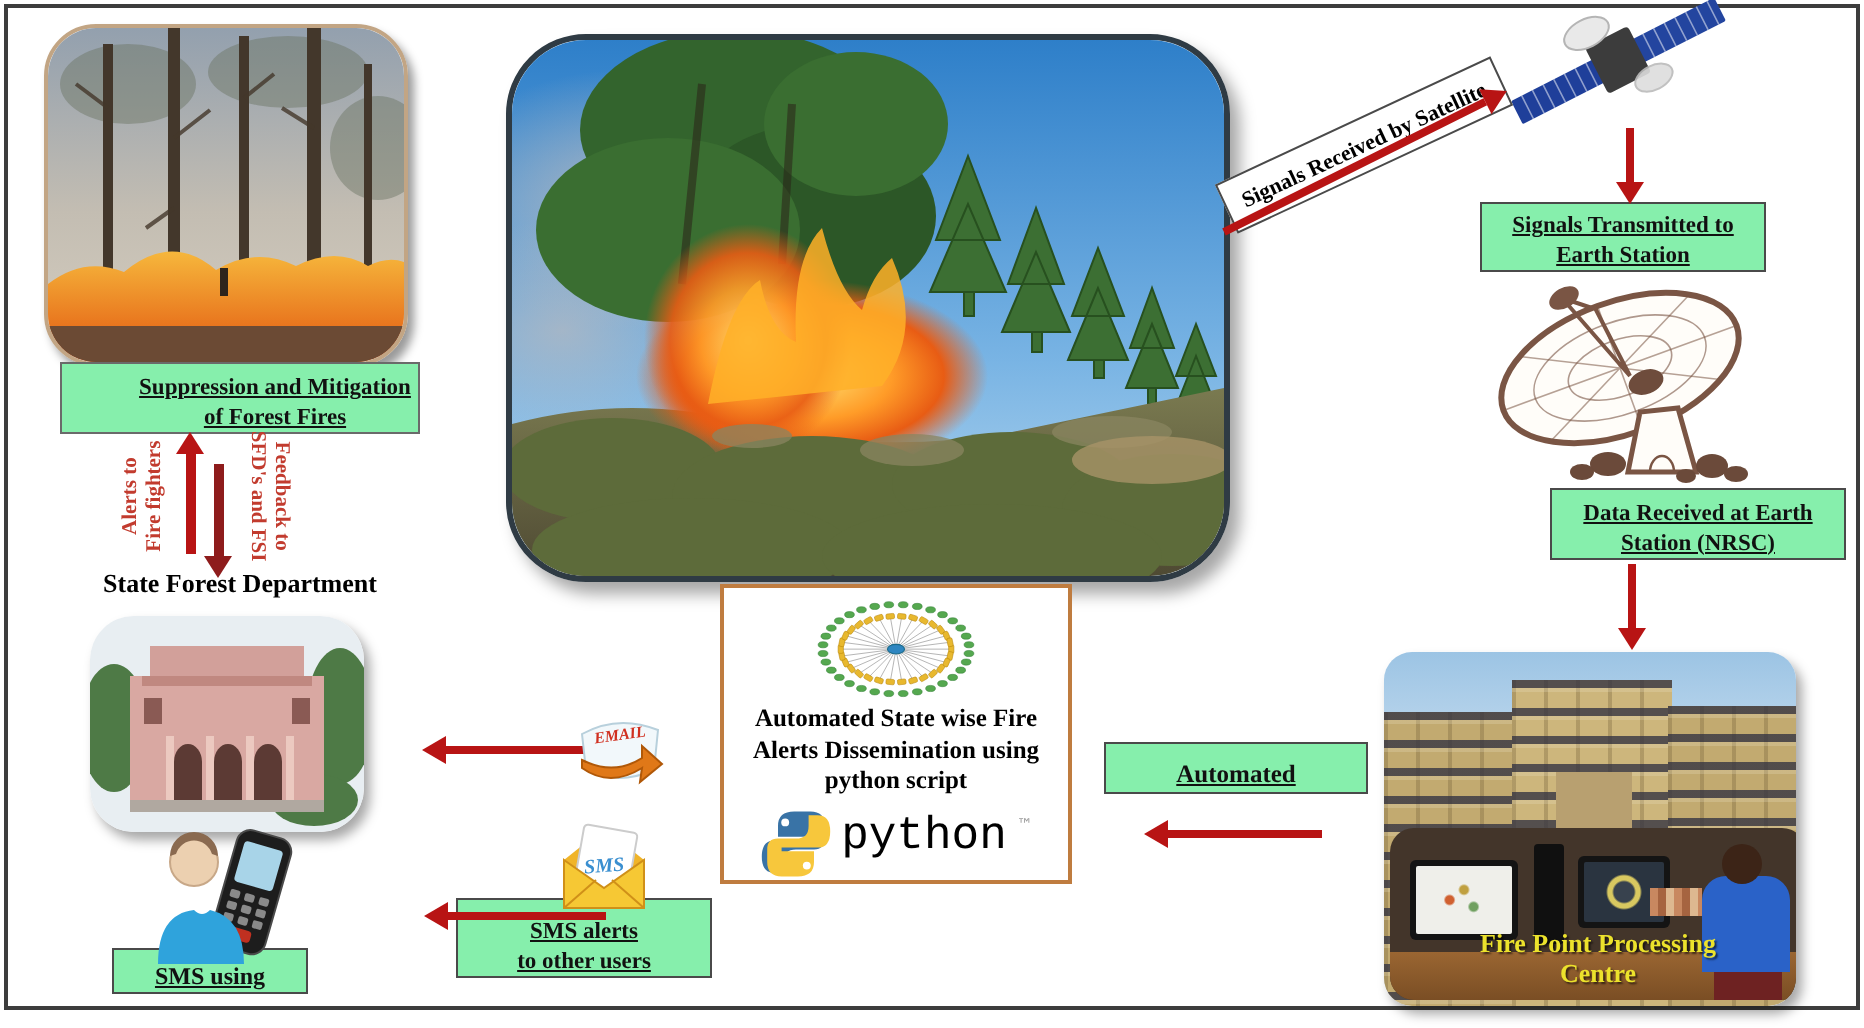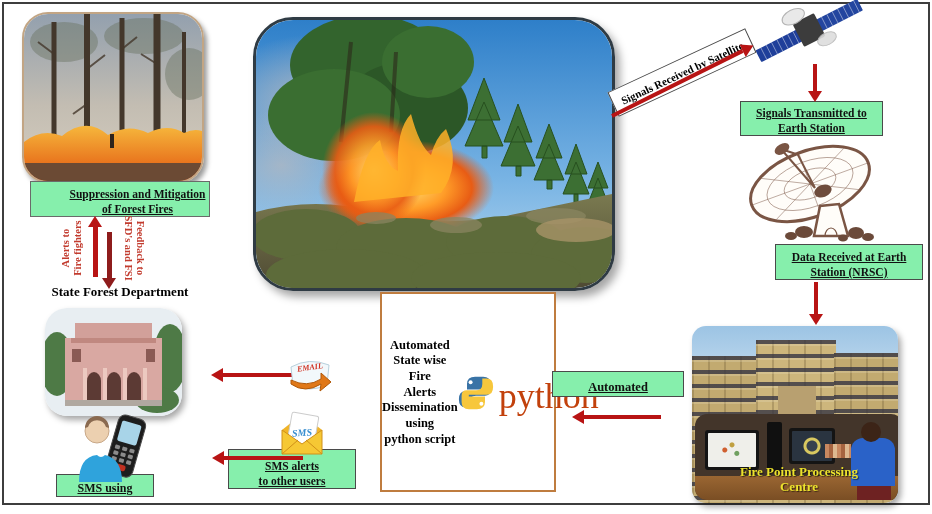--- a/index.html
+++ b/index.html
@@ -19,25 +19,25 @@
   .harrow.tip-right::after{content:"";position:absolute;right:-12px;top:-5px;width:0;height:0;
         border:7px solid transparent;border-right:0;border-left:12px solid currentColor;}
   .varrow{position:absolute;width:4px;color:#b81414;background:currentColor;z-index:5;}
   .varrow.tip-down::after{content:"";position:absolute;left:-5px;bottom:-11px;width:0;height:0;
         border:7px solid transparent;border-bottom:0;border-top:11px solid currentColor;}
   .varrow.tip-up::before{content:"";position:absolute;left:-5px;top:-11px;width:0;height:0;
         border:7px solid transparent;border-top:0;border-bottom:11px solid currentColor;}
   .vtext{position:absolute;font-weight:bold;font-size:10.5px;color:#c23b2e;text-align:center;
          white-space:pre-line;line-height:1.15;z-index:4;}
   
-  .pybox{position:absolute;left:360px;top:292px;width:176px;height:200px;background:#fff;
-         border:2.5px solid #bf7c3f;box-sizing:border-box;z-index:3;display:flex;flex-direction:row;align-items:center;margin-left:20px;}
+  .pybox{position:absolute;left:360px;top:292px;width:176px;height:150px;background:#fff;
+         border:2.5px solid #bf7c3f;box-sizing:border-box;z-index:3;display:flex;flex-direction:column;align-items:center;}
   .pycaption{font-weight:bold;font-size:12.5px;line-height:1.25;text-align:center;white-space:pre-line;margin-top:1px;}
   .pylogo-row{display:flex;align-items:flex-start;justify-content:center;margin-top:5px;gap:5px;}
-  .pylogo-text{font-family:Liberation Serif, serif;font-size:36px;color:#c2410c;line-height:1;margin-top:3px;letter-spacing:0px;}
+  .pylogo-text{font-family:Liberation Mono, monospace;font-size:23px;color:#000000;line-height:1;margin-top:3px;letter-spacing:0px;}
   .pytm{font-family:"DejaVu Sans",sans-serif;font-size:8px;color:#9a9a9a;margin-top:4px;}
   
   .fsi{position:absolute;left:692px;top:326px;width:206px;height:177px;border-radius:14px;overflow:hidden;
        background:linear-gradient(180deg,#9cc4e4 0%,#c2daee 30%,#cfe2f0 100%);
        box-shadow:3px 4px 6px rgba(0,0,0,.35);z-index:3;}
   .win{background-color:#c2aa70;
        background-image:repeating-linear-gradient(180deg,rgba(50,50,65,.78) 0 4px,rgba(235,225,195,.25) 4px 6px,transparent 6px 14px),
        repeating-linear-gradient(90deg,rgba(120,100,60,.35) 0 2px,transparent 2px 16px);}
   .fsi-title{position:absolute;top:3px;left:0;width:100%;text-align:center;font-weight:bold;font-size:14px;color:#2257cc;z-index:4;}
   .croom{position:absolute;left:3px;top:88px;width:208px;height:86px;border-radius:12px;overflow:hidden;background:#43352a;z-index:5;}

